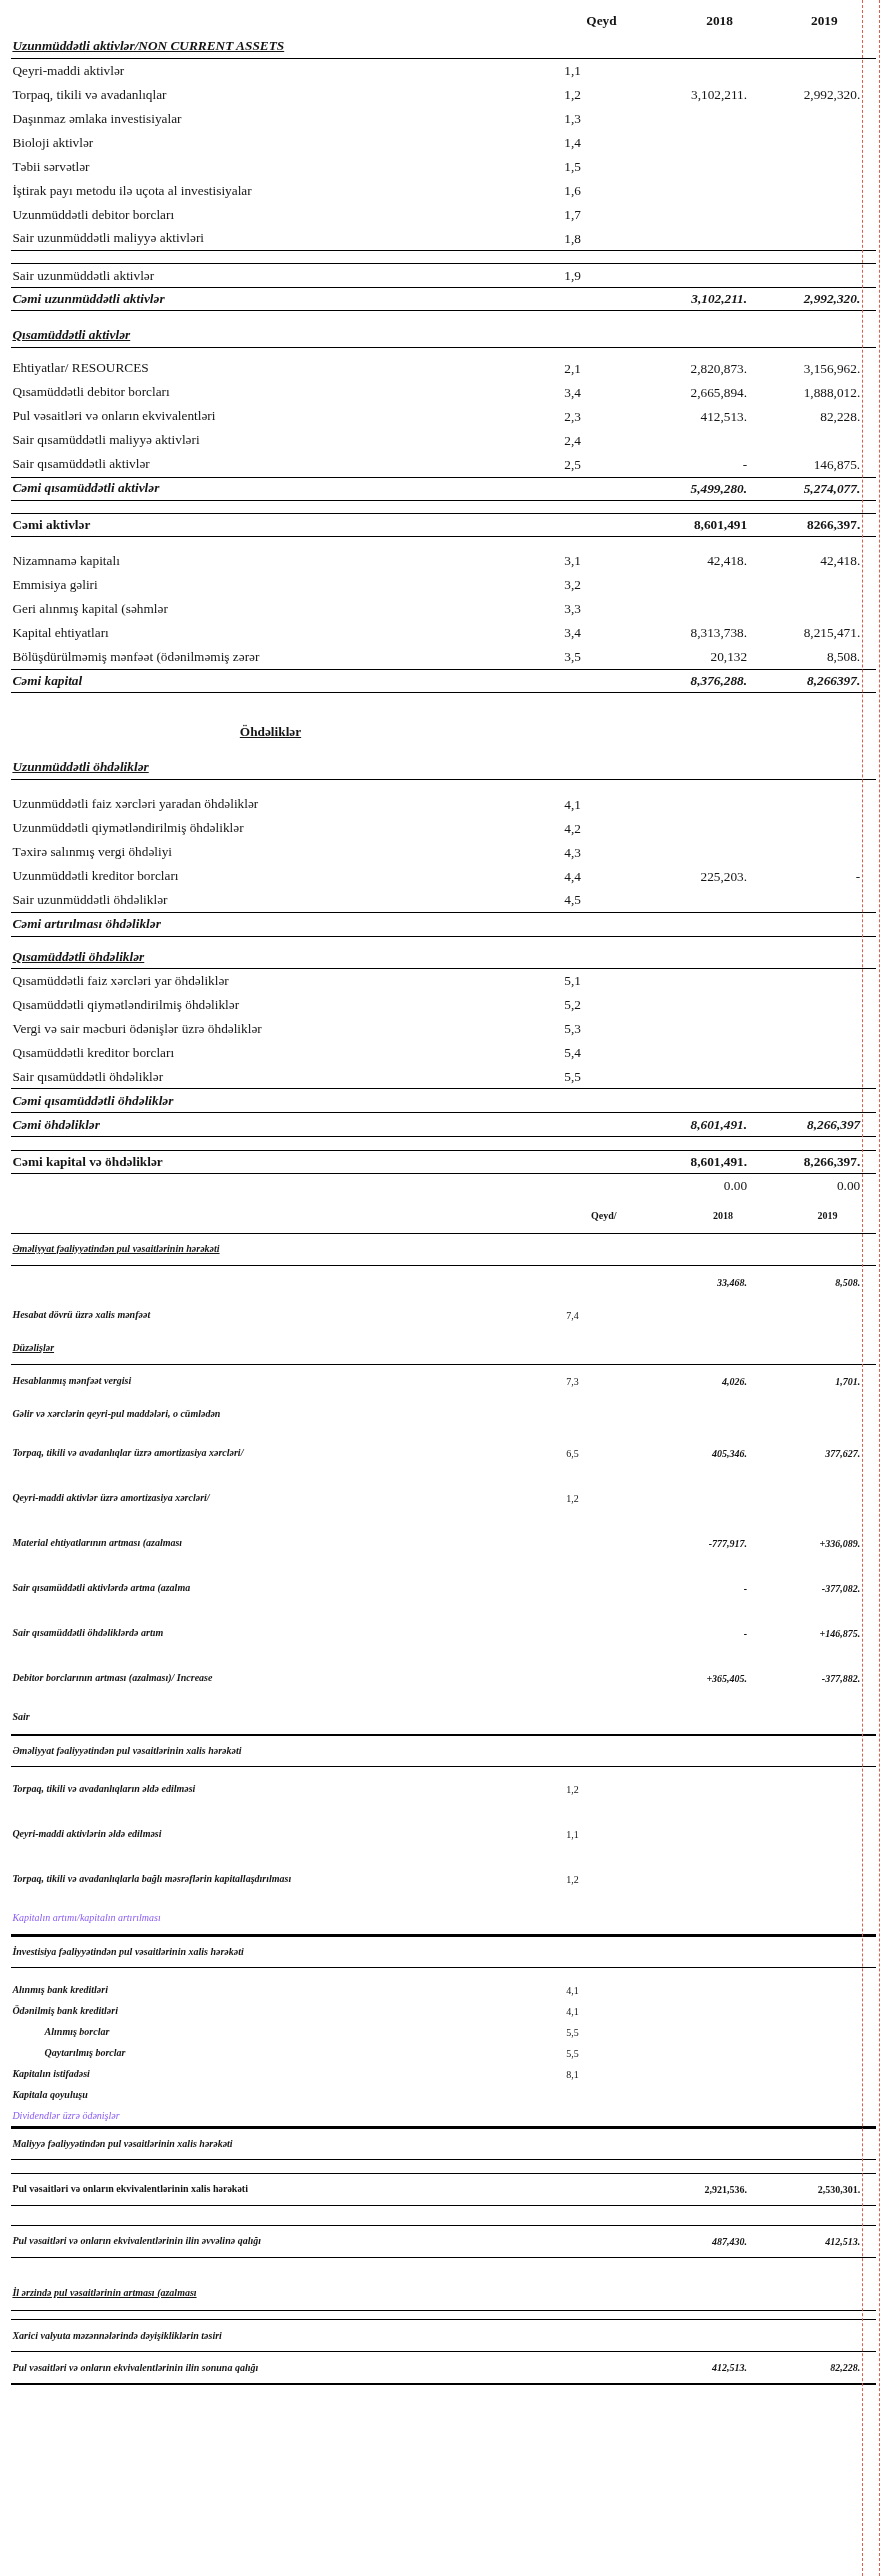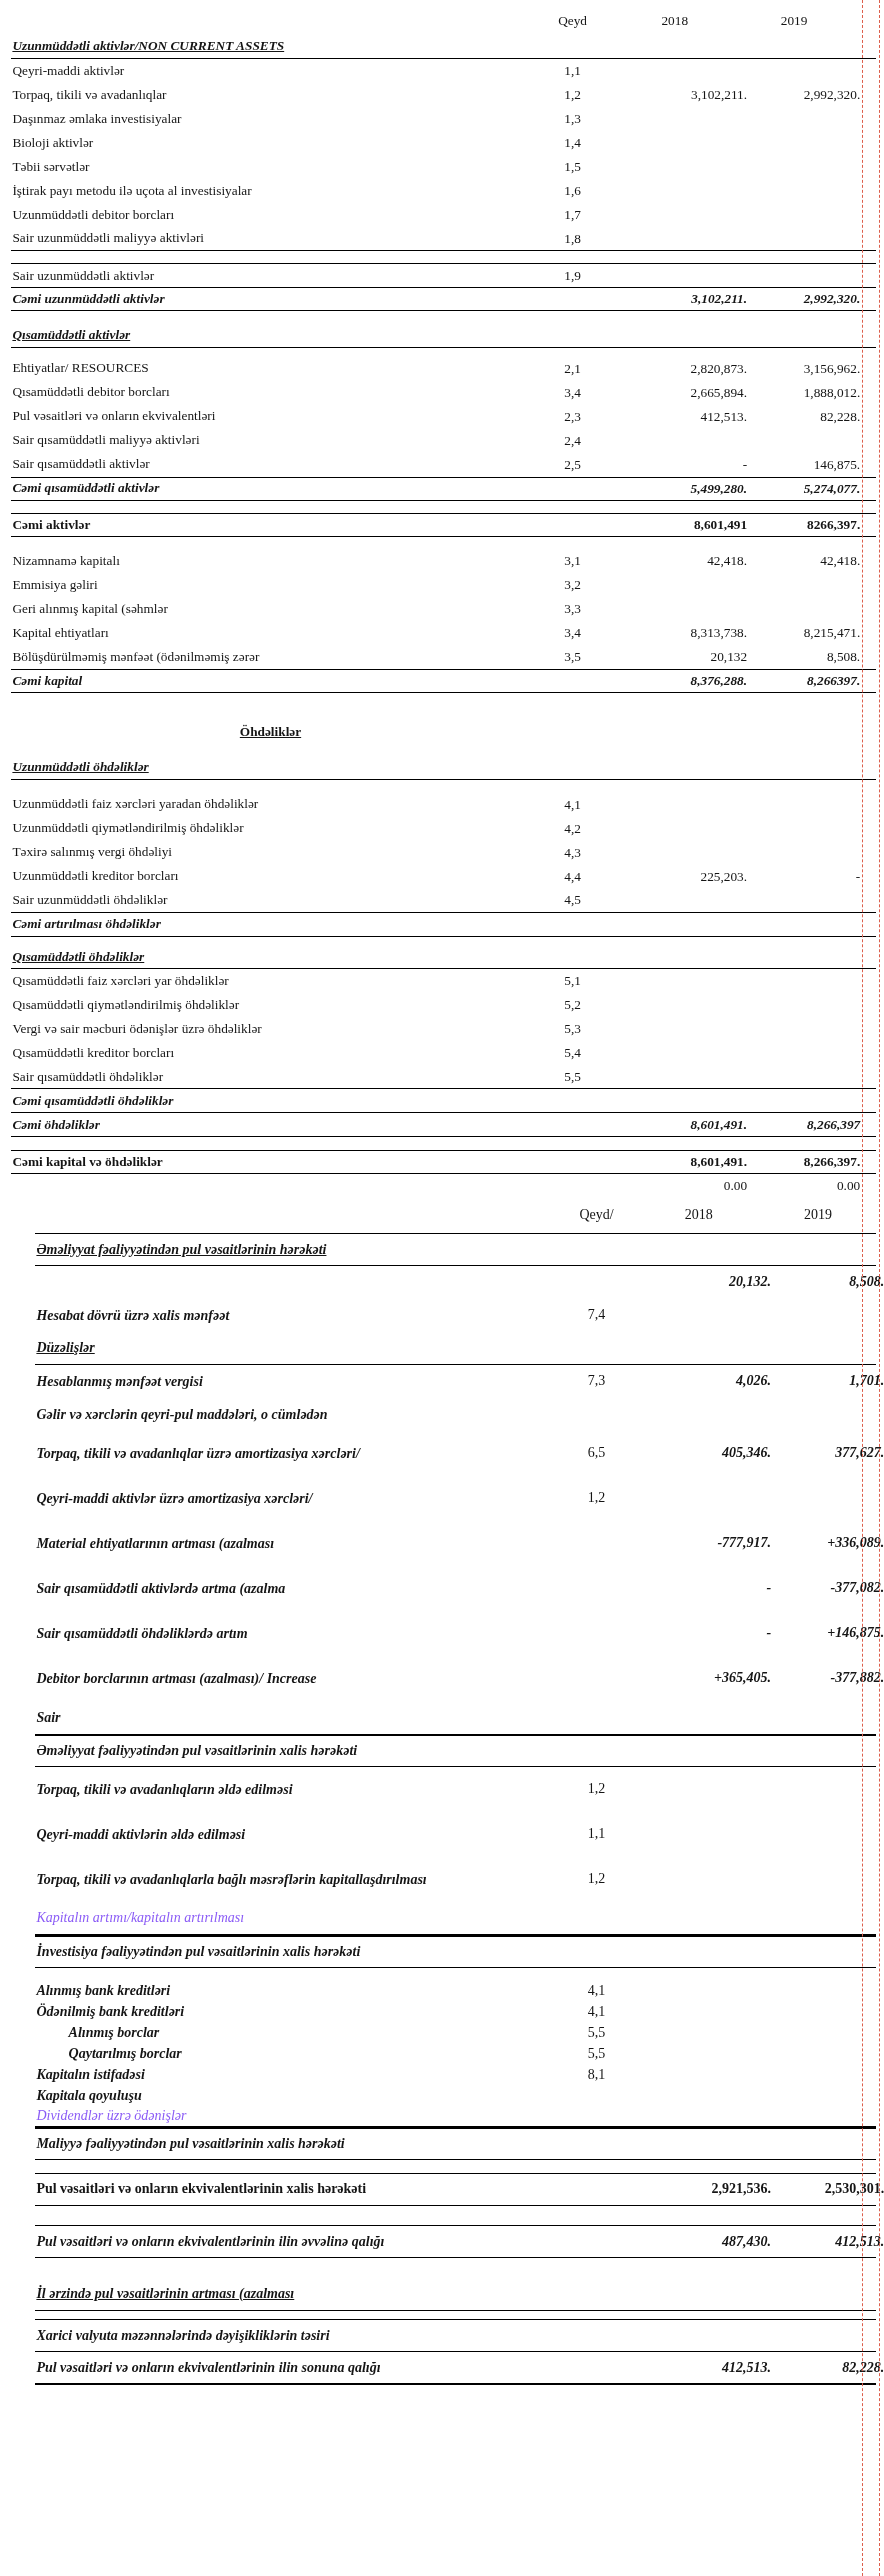--- a/index.html
+++ b/index.html
@@ -36,29 +36,29 @@
   .c-qeyd  { text-align:center; }
   .c-v     { text-align:right; }
   .c-2018  { padding-right:3.5px; }
   .c-2019  { padding-right:12.4px; }
 
   
   .t1 .row { min-height:24px; font-size:13.3px; }
   .t1 .header-row { min-height:28px; }
 
   
-  .t2 .row { min-height:45px; font-size:14px;margin-left:24px; }
+  .t2 .row { min-height:45px; font-size:10px; }
   .t2 .header-row { min-height:35px; }
   .t2 .c-label { font-weight:bold; font-style:italic; }
   .t2 .c-v { font-weight:bold; font-style:italic; }
   .t2 .h { min-height:33px; }
   .t2 .tight { min-height:21px; }
 
   .header-row .hcell {
-    font-weight:normal; text-align:center; font-style:normal;
+    font-weight:bold; text-align:right; font-style:normal;
   }
   .header-row .c-2019.hcell { padding-right:35px; }
   .header-row .c-2018.hcell { padding-right:17.7px; }
 
   
   .bi .c-label, .bi .c-v { font-weight:bold; font-style:italic; }
   .b  .c-label, .b  .c-v { font-weight:bold; }
   .rom .c-label, .rom .c-v { font-style:normal; }
   .ul .c-label { text-decoration:underline; }
   .ctr .c-label { text-align:center; }
@@ -425,21 +425,21 @@
     <div id="cf-rows">
         <div class="row h ul bt bb">
           <div class="c-label">Əməliyyat fəaliyyətindən pul vəsaitlərinin hərəkəti</div>
           <div class="c-qeyd"></div>
           <div class="c-v c-2018"></div>
           <div class="c-v c-2019"></div>
         </div>
         <div class="row h">
           <div class="c-label"></div>
           <div class="c-qeyd"></div>
-          <div class="c-v c-2018">20,132.</div>
+          <div class="c-v c-2018">33,468.</div>
           <div class="c-v c-2019">8,508.</div>
         </div>
         <div class="row h">
           <div class="c-label">Hesabat dövrü üzrə xalis mənfəət</div>
           <div class="c-qeyd">7,4</div>
           <div class="c-v c-2018"></div>
           <div class="c-v c-2019"></div>
         </div>
         <div class="row h ul bb">
           <div class="c-label">Düzəlişlər</div>

